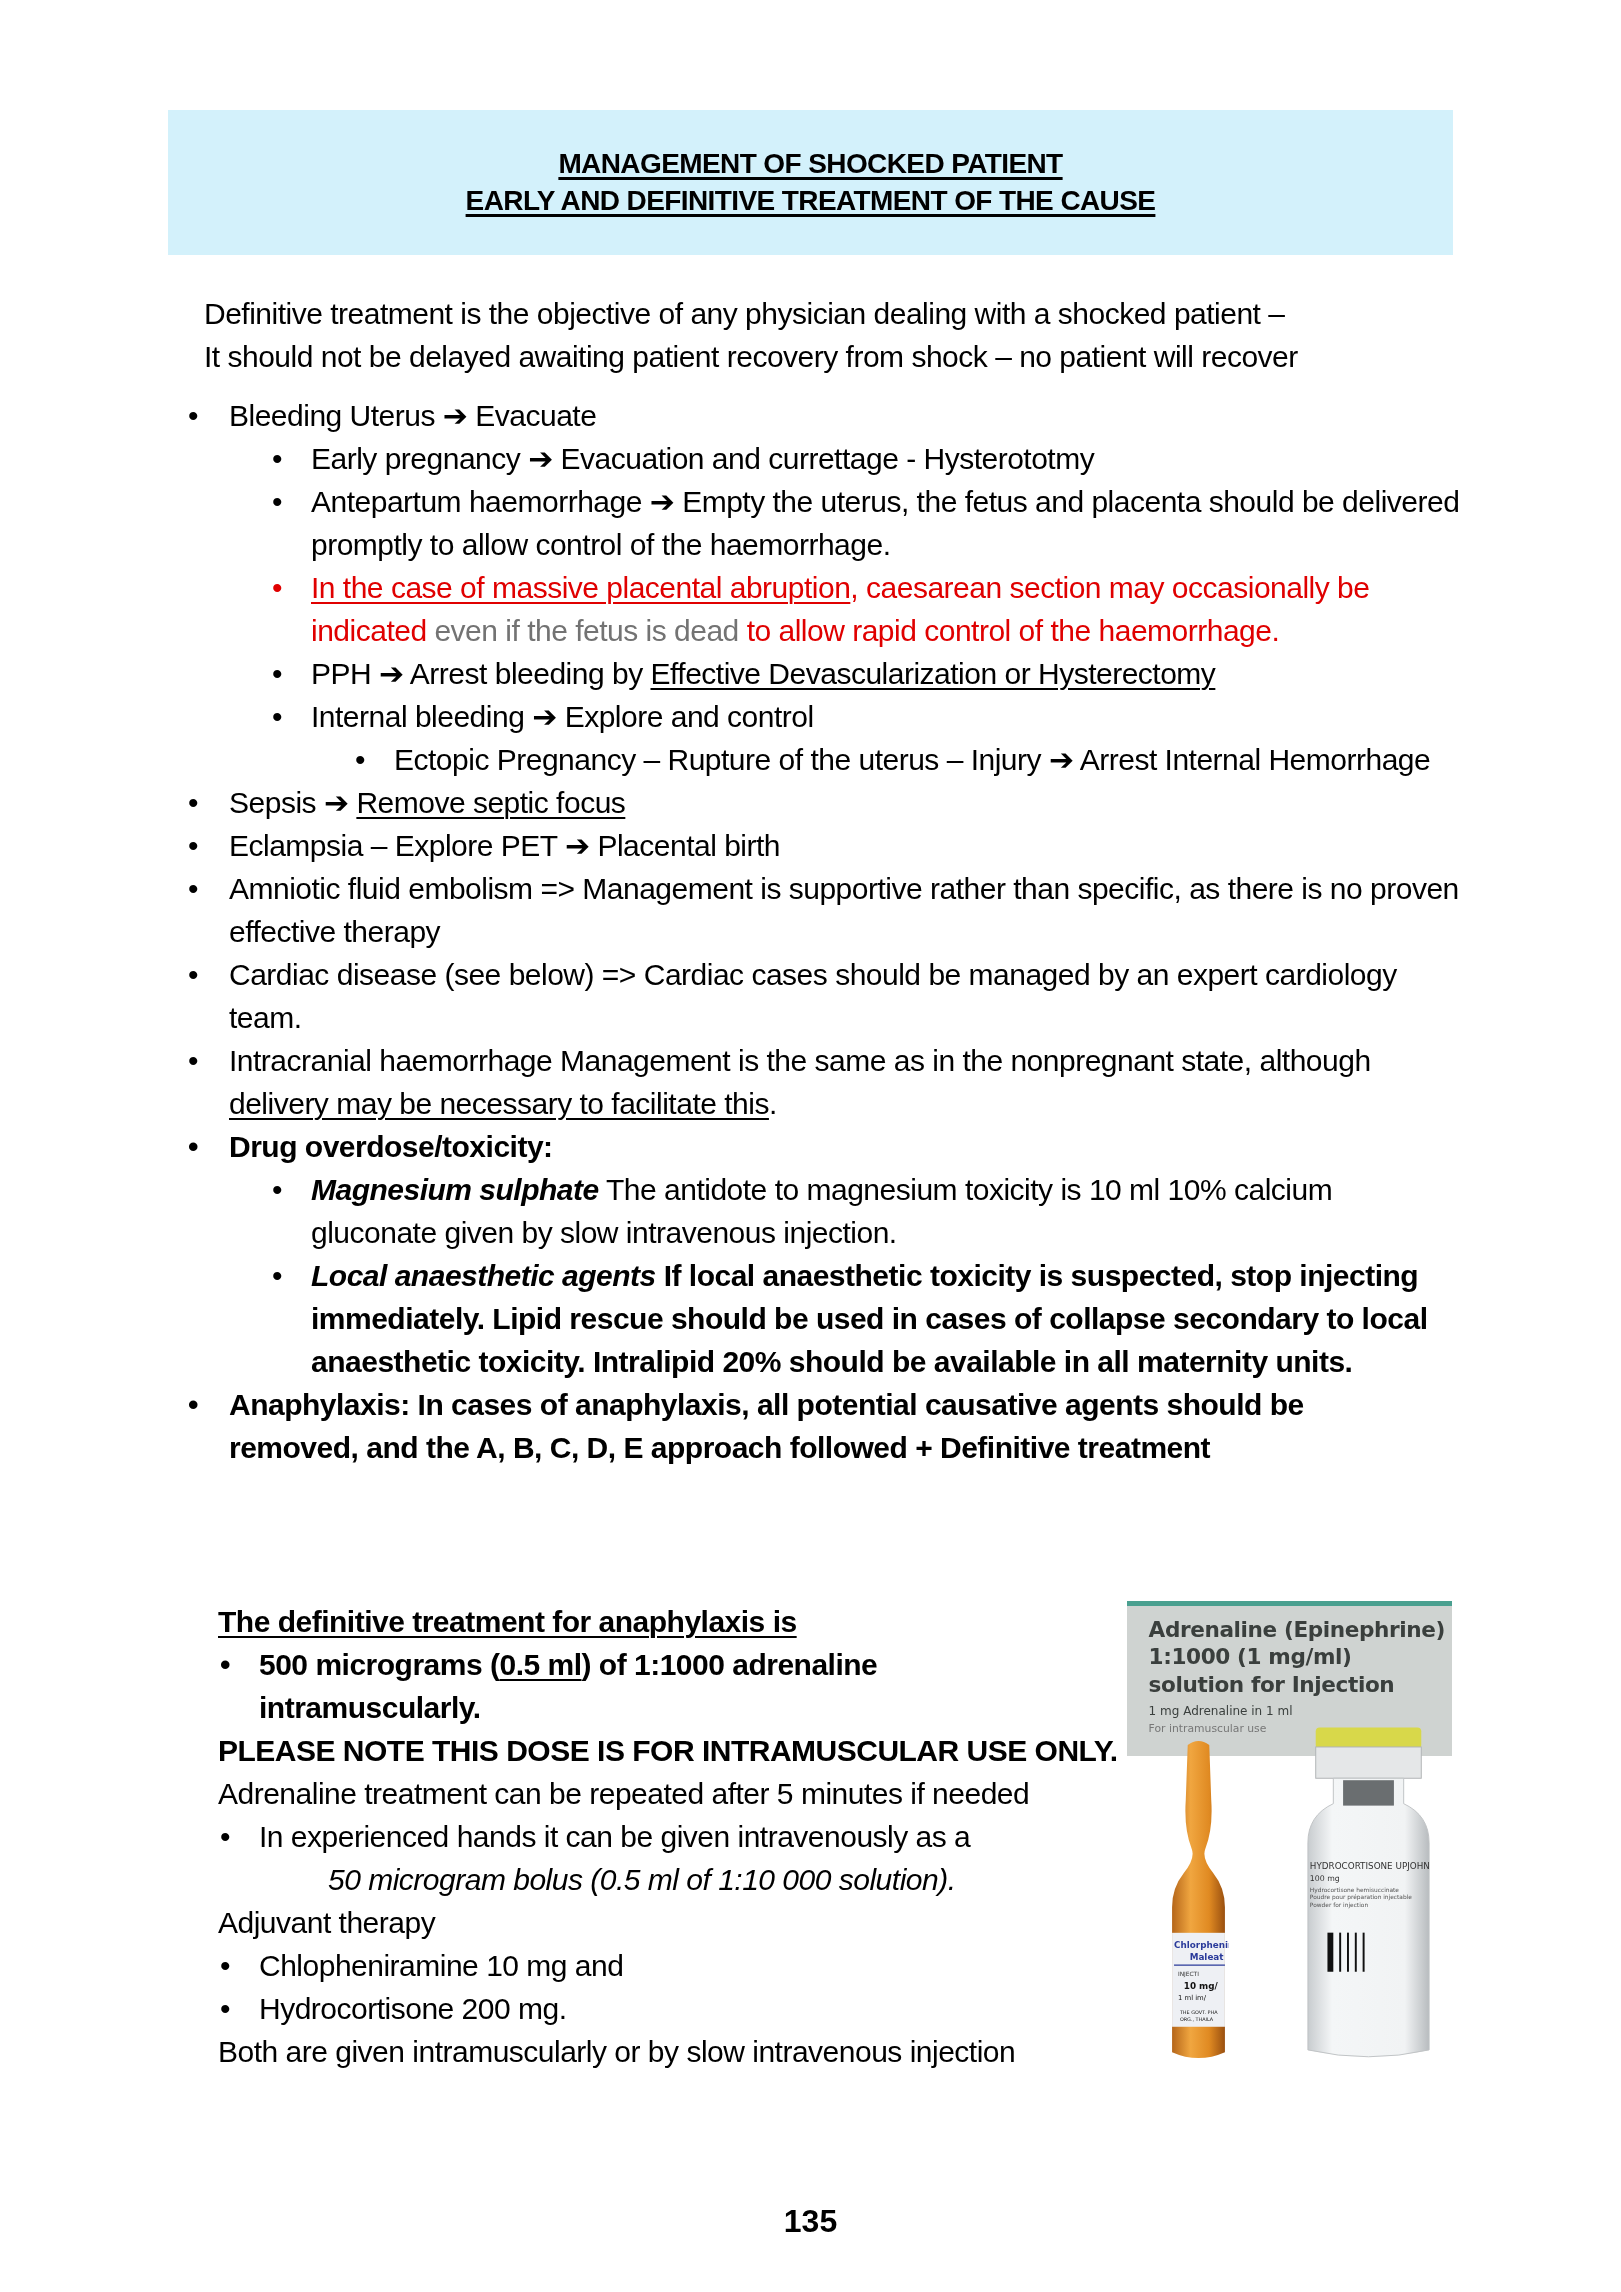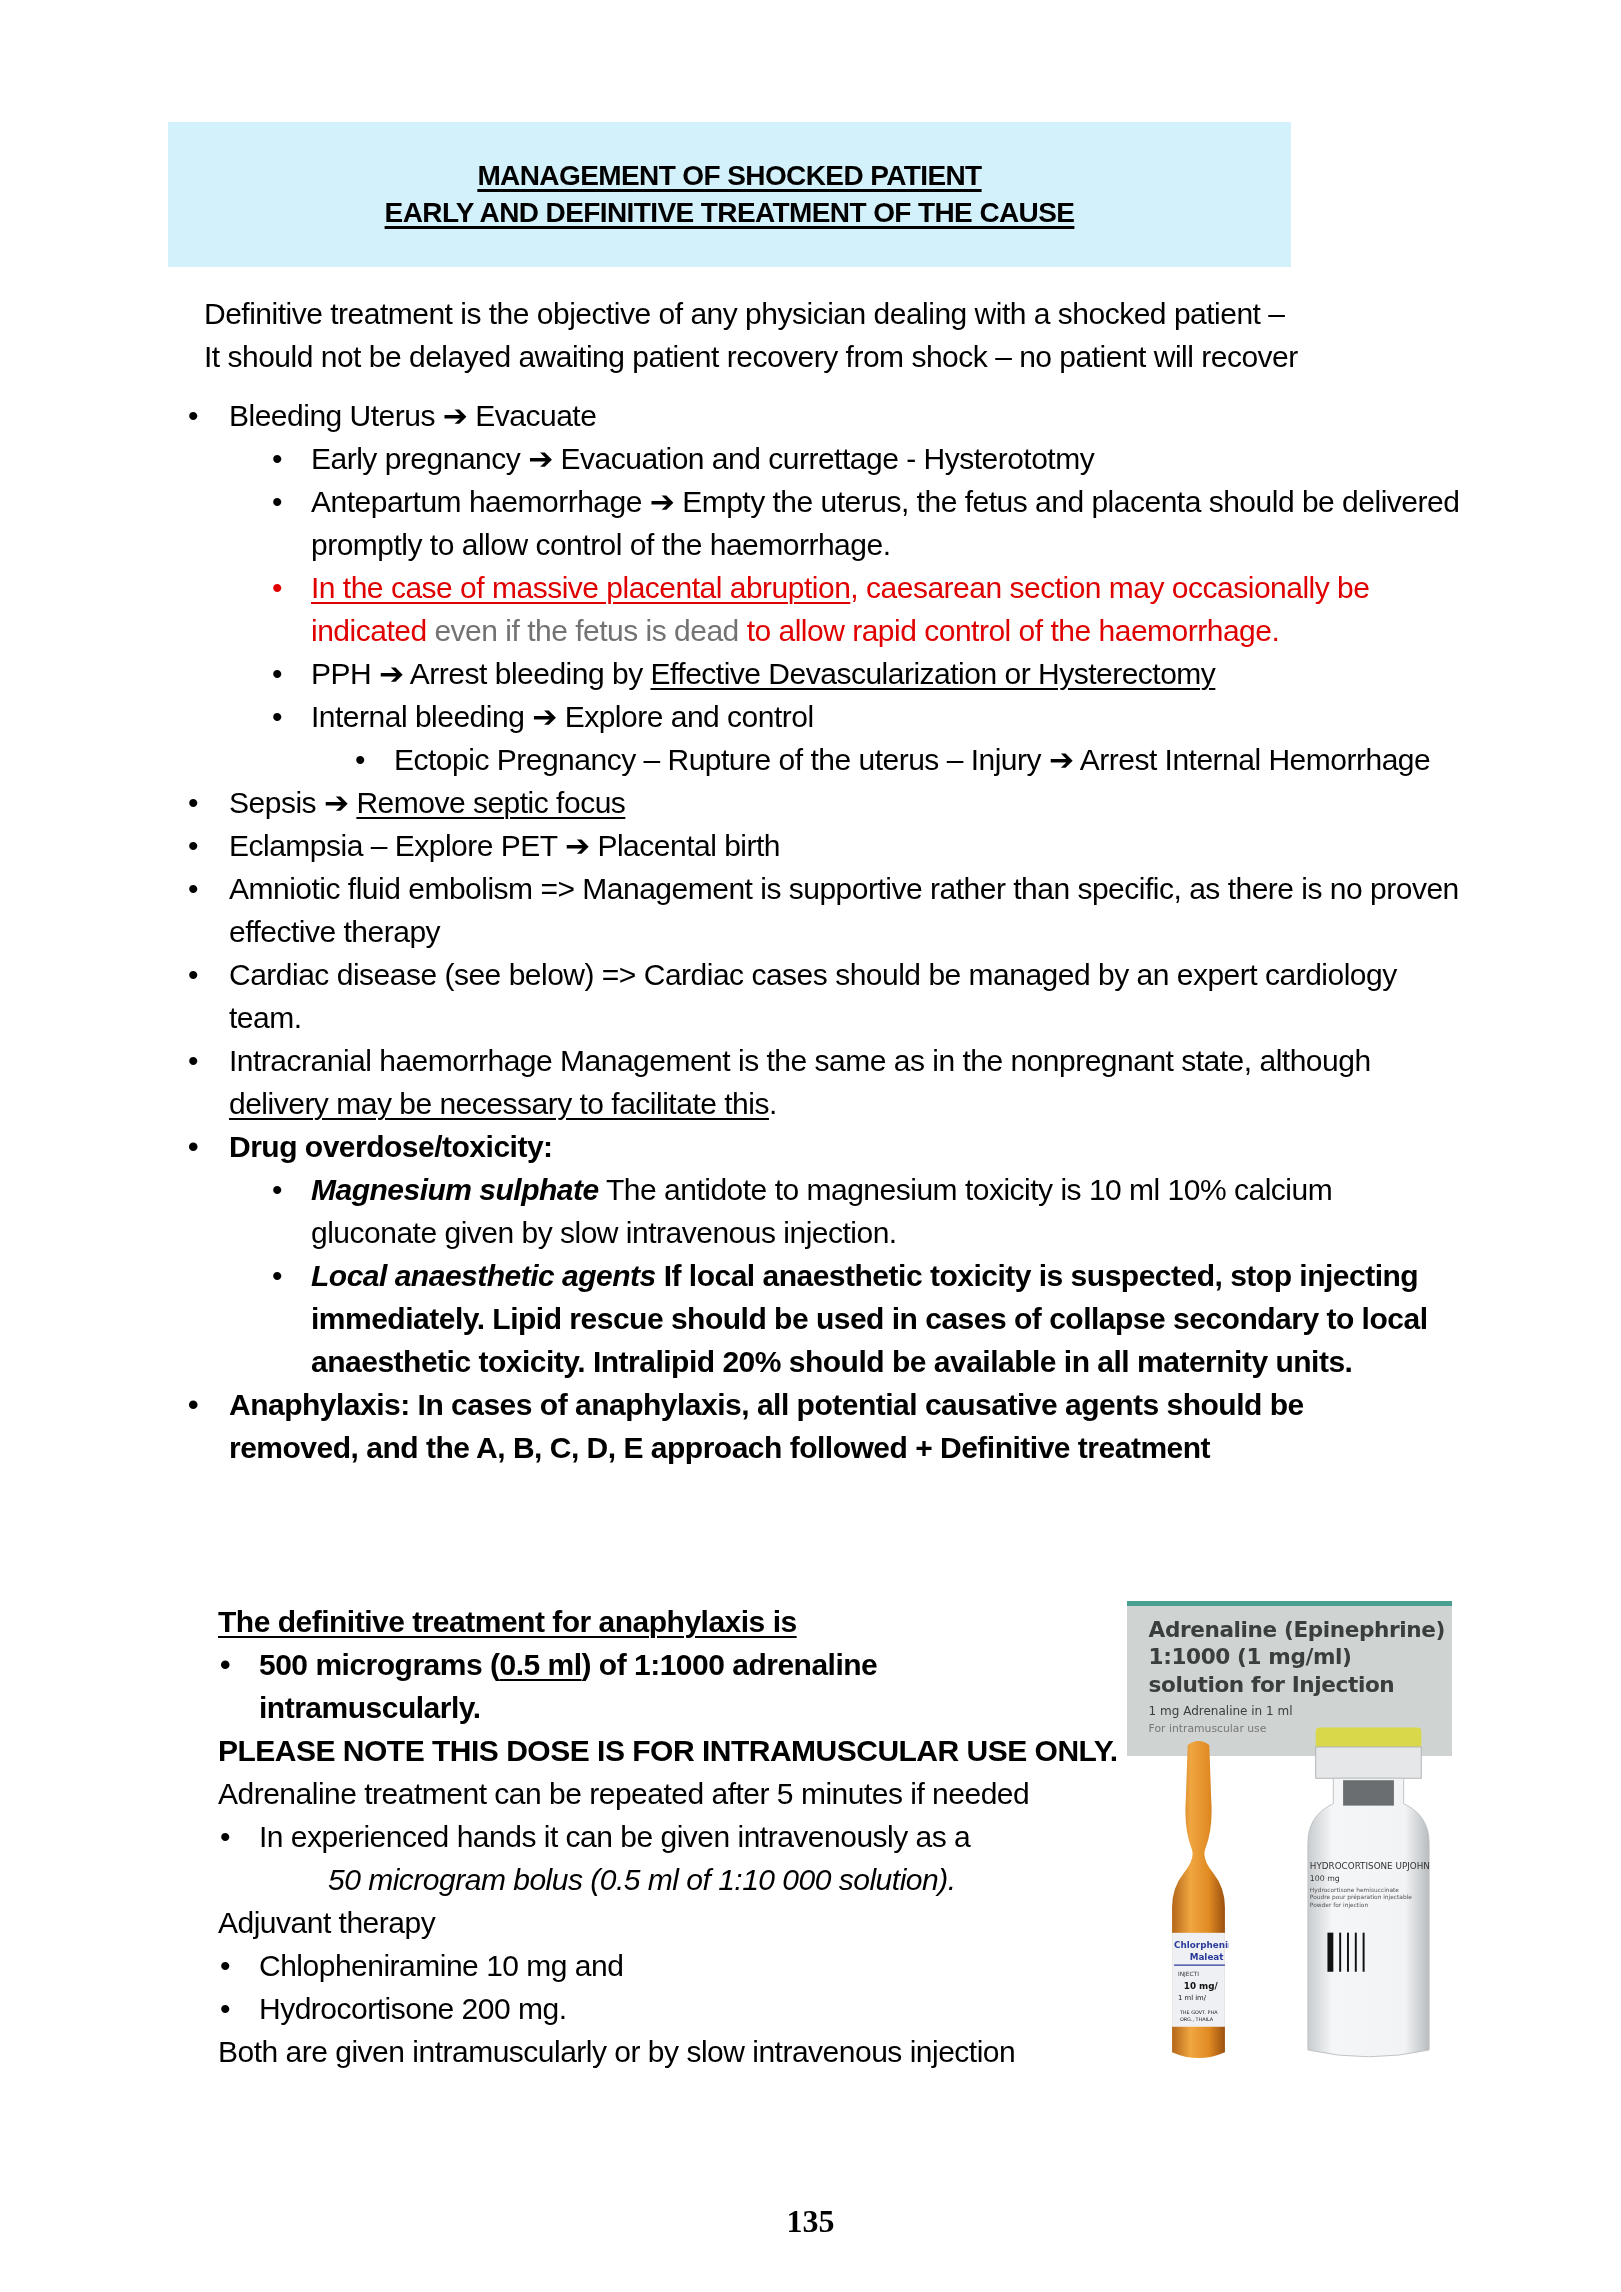--- a/index.html
+++ b/index.html
@@ -1,19 +1,19 @@
 <!DOCTYPE html>
 <html><head>
 <meta charset="utf-8">
 <style>
   html, body { margin:0; padding:0; background:#ffffff; }
   body { width:1621px; height:2293px; position:relative; overflow:hidden;
          font-family:"Liberation Sans","DejaVu Sans",sans-serif; color:#000; }
 
-  .header-box { position:absolute; left:168px; top:122px; width:1123px; height:145px;
+  .header-box { position:absolute; left:168px; top:110px; width:1285px; height:145px;
                 background:#d3f1fb; text-align:center; }
   .header-line { font-family:"Liberation Sans",sans-serif; font-weight:bold; font-size:28px;
                  text-decoration:underline; text-decoration-thickness:2.9px; text-underline-offset:3.9px;
                  letter-spacing:-0.6px; line-height:37px; }
   .header-line.l1 { margin-top:35px; }
 
   .body-text { position:absolute; left:188px; top:276px; width:1274px;
                font-size:30px; line-height:43px; letter-spacing:-0.5px; }
   .p { margin:16px; }
   .li { position:relative; margin:0; }
@@ -38,21 +38,21 @@
              background:#cfd3d1; border-top:5.9px solid #4aa090; box-sizing:border-box;
              padding:9.8px 0 0 21.6px; color:#3a3f3d; font-family:"DejaVu Sans",sans-serif; }
   .adr-box .t1 { font-size:21.6px; font-weight:bold; line-height:27.4px; letter-spacing:-0.4px; }
   .adr-box .t2 { font-size:12px; line-height:19.6px; margin-top:3.9px; }
   .adr-box .t3 { font-size:10.8px; color:#777; line-height:13.7px; }
 
   .ampoule { position:absolute; left:1168px; top:1741px; width:61px; height:321px; }
   .vial { position:absolute; left:1304px; top:1725px; width:129px; height:343px; }
 
   .page-num { position:absolute; left:0; width:1621px; top:2203px; text-align:center;
-              font-family:Liberation Serif, serif; font-weight:bold; font-size:32px; }
+              font-family:Liberation Sans, sans-serif; font-weight:bold; font-size:32px; }
 </style>
 </head>
 <body>
 
 <div class="header-box">
   <div class="header-line l1">MANAGEMENT OF SHOCKED PATIENT</div>
   <div class="header-line">EARLY AND DEFINITIVE TREATMENT OF THE CAUSE</div>
 </div>
 
 <div class="body-text">

